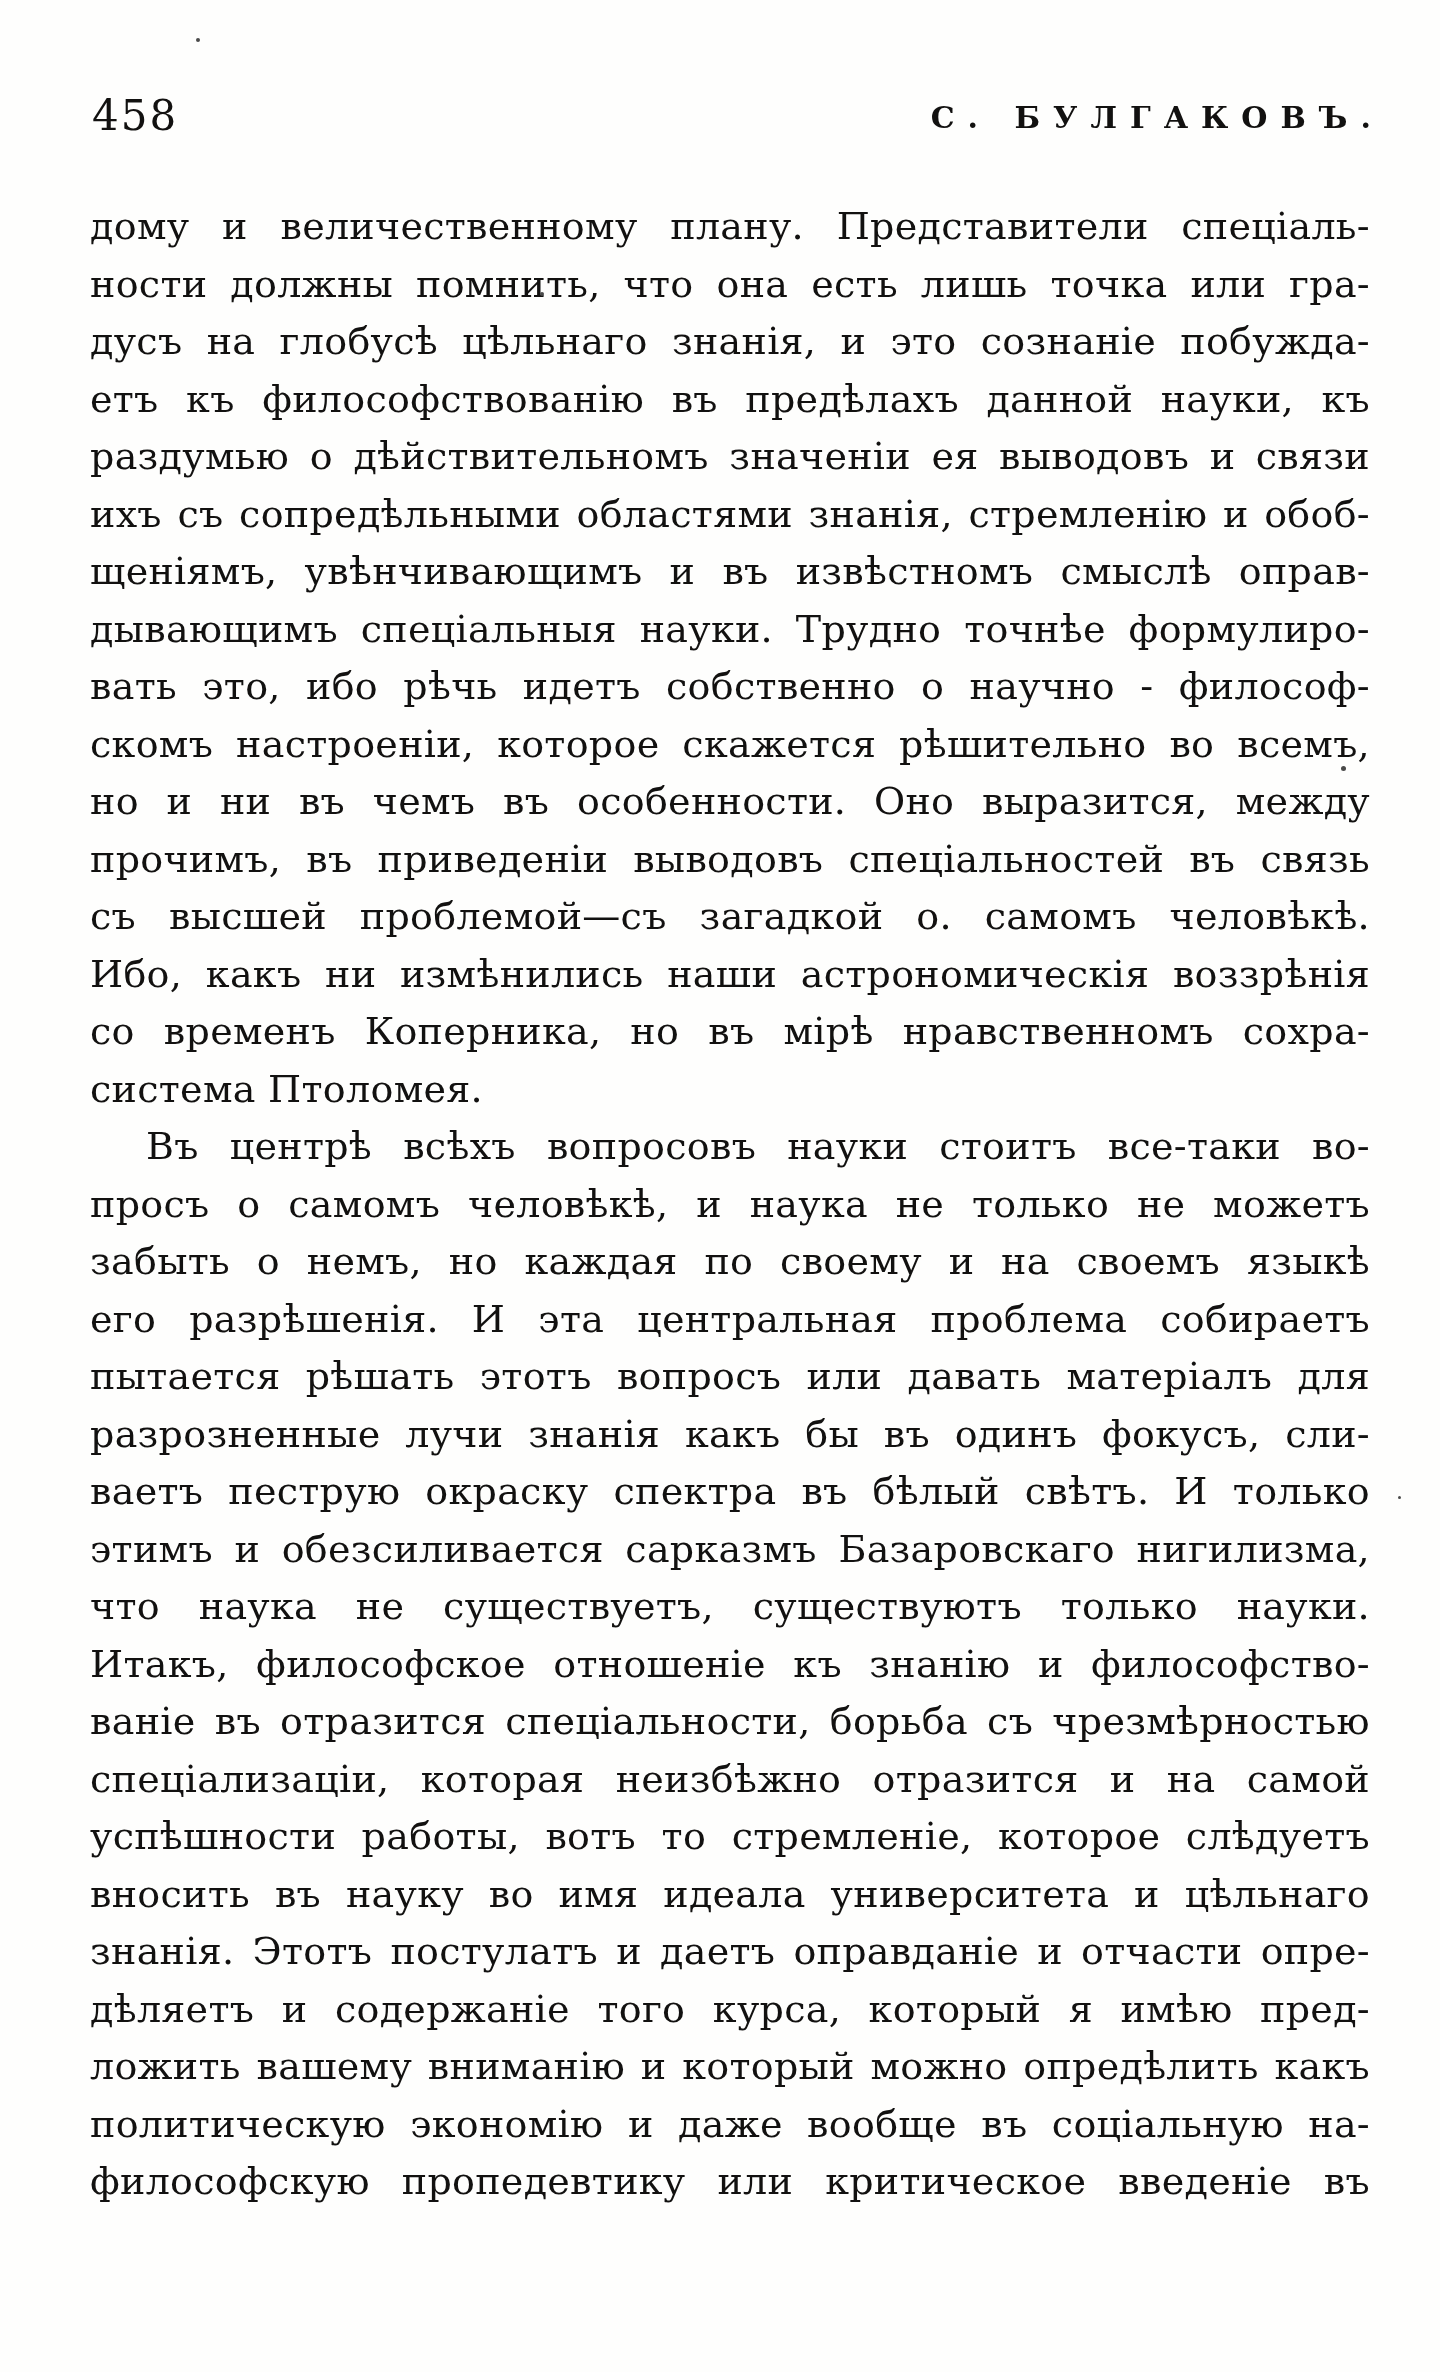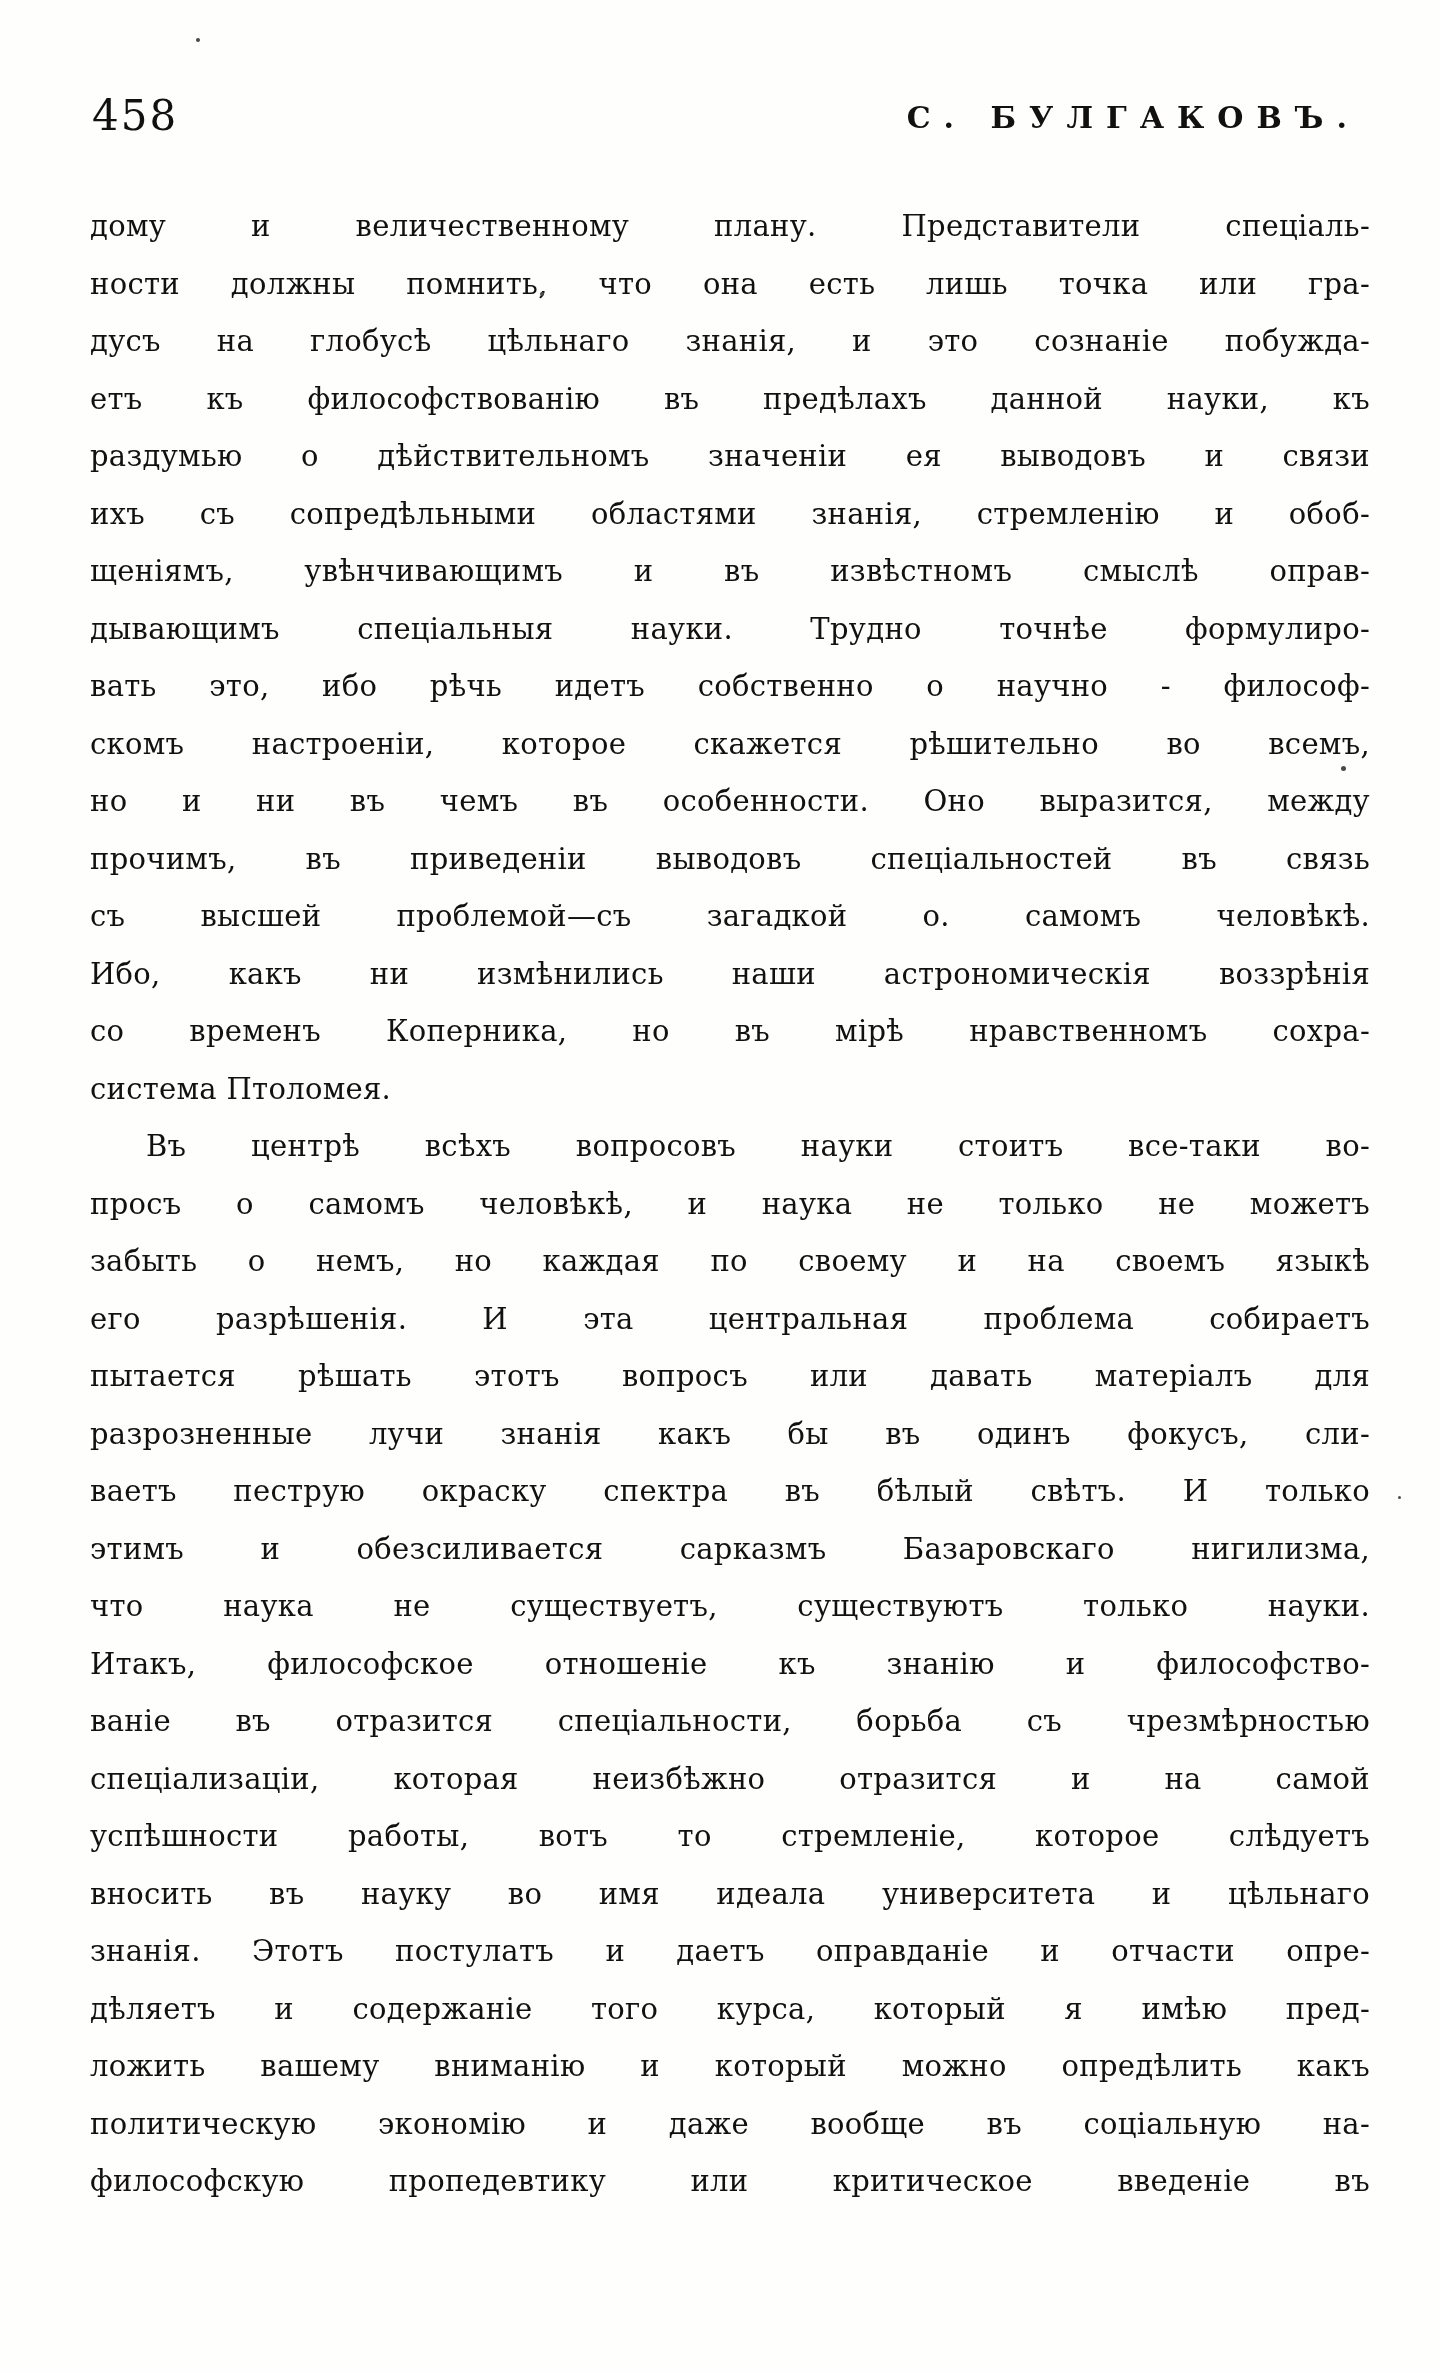--- a/index.html
+++ b/index.html
@@ -13,21 +13,21 @@
     height: 2372px;
     background: #fefefd;
     overflow: hidden;
     font-family: "DejaVu Serif", "Liberation Serif", serif;
     color: #121110;
   }
   .page-header {
     position: absolute;
     top: 92px;
     left: 90px;
-    right: 80px;
+    right: 56px;
     height: 52px;
   }
   .page-number {
     position: absolute;
     left: 2px;
     top: 0;
     font-size: 42px;
     line-height: 48px;
     letter-spacing: 2px;
   }
@@ -42,21 +42,21 @@
     font-weight: bold;
     letter-spacing: 13px;
   }
   .text-block {
     position: absolute;
     top: 198px;
     left: 90px;
     width: 1280px;
   }
   .line {
-    font-size: 29px;
+    font-size: 38px;
     line-height: 57.5px;
     text-align: justify;
     text-align-last: justify;
     letter-spacing: 0.3px;
     white-space: normal;
   }
   .line.indent {
     text-indent: 56px;
   }
   .line.flush {

